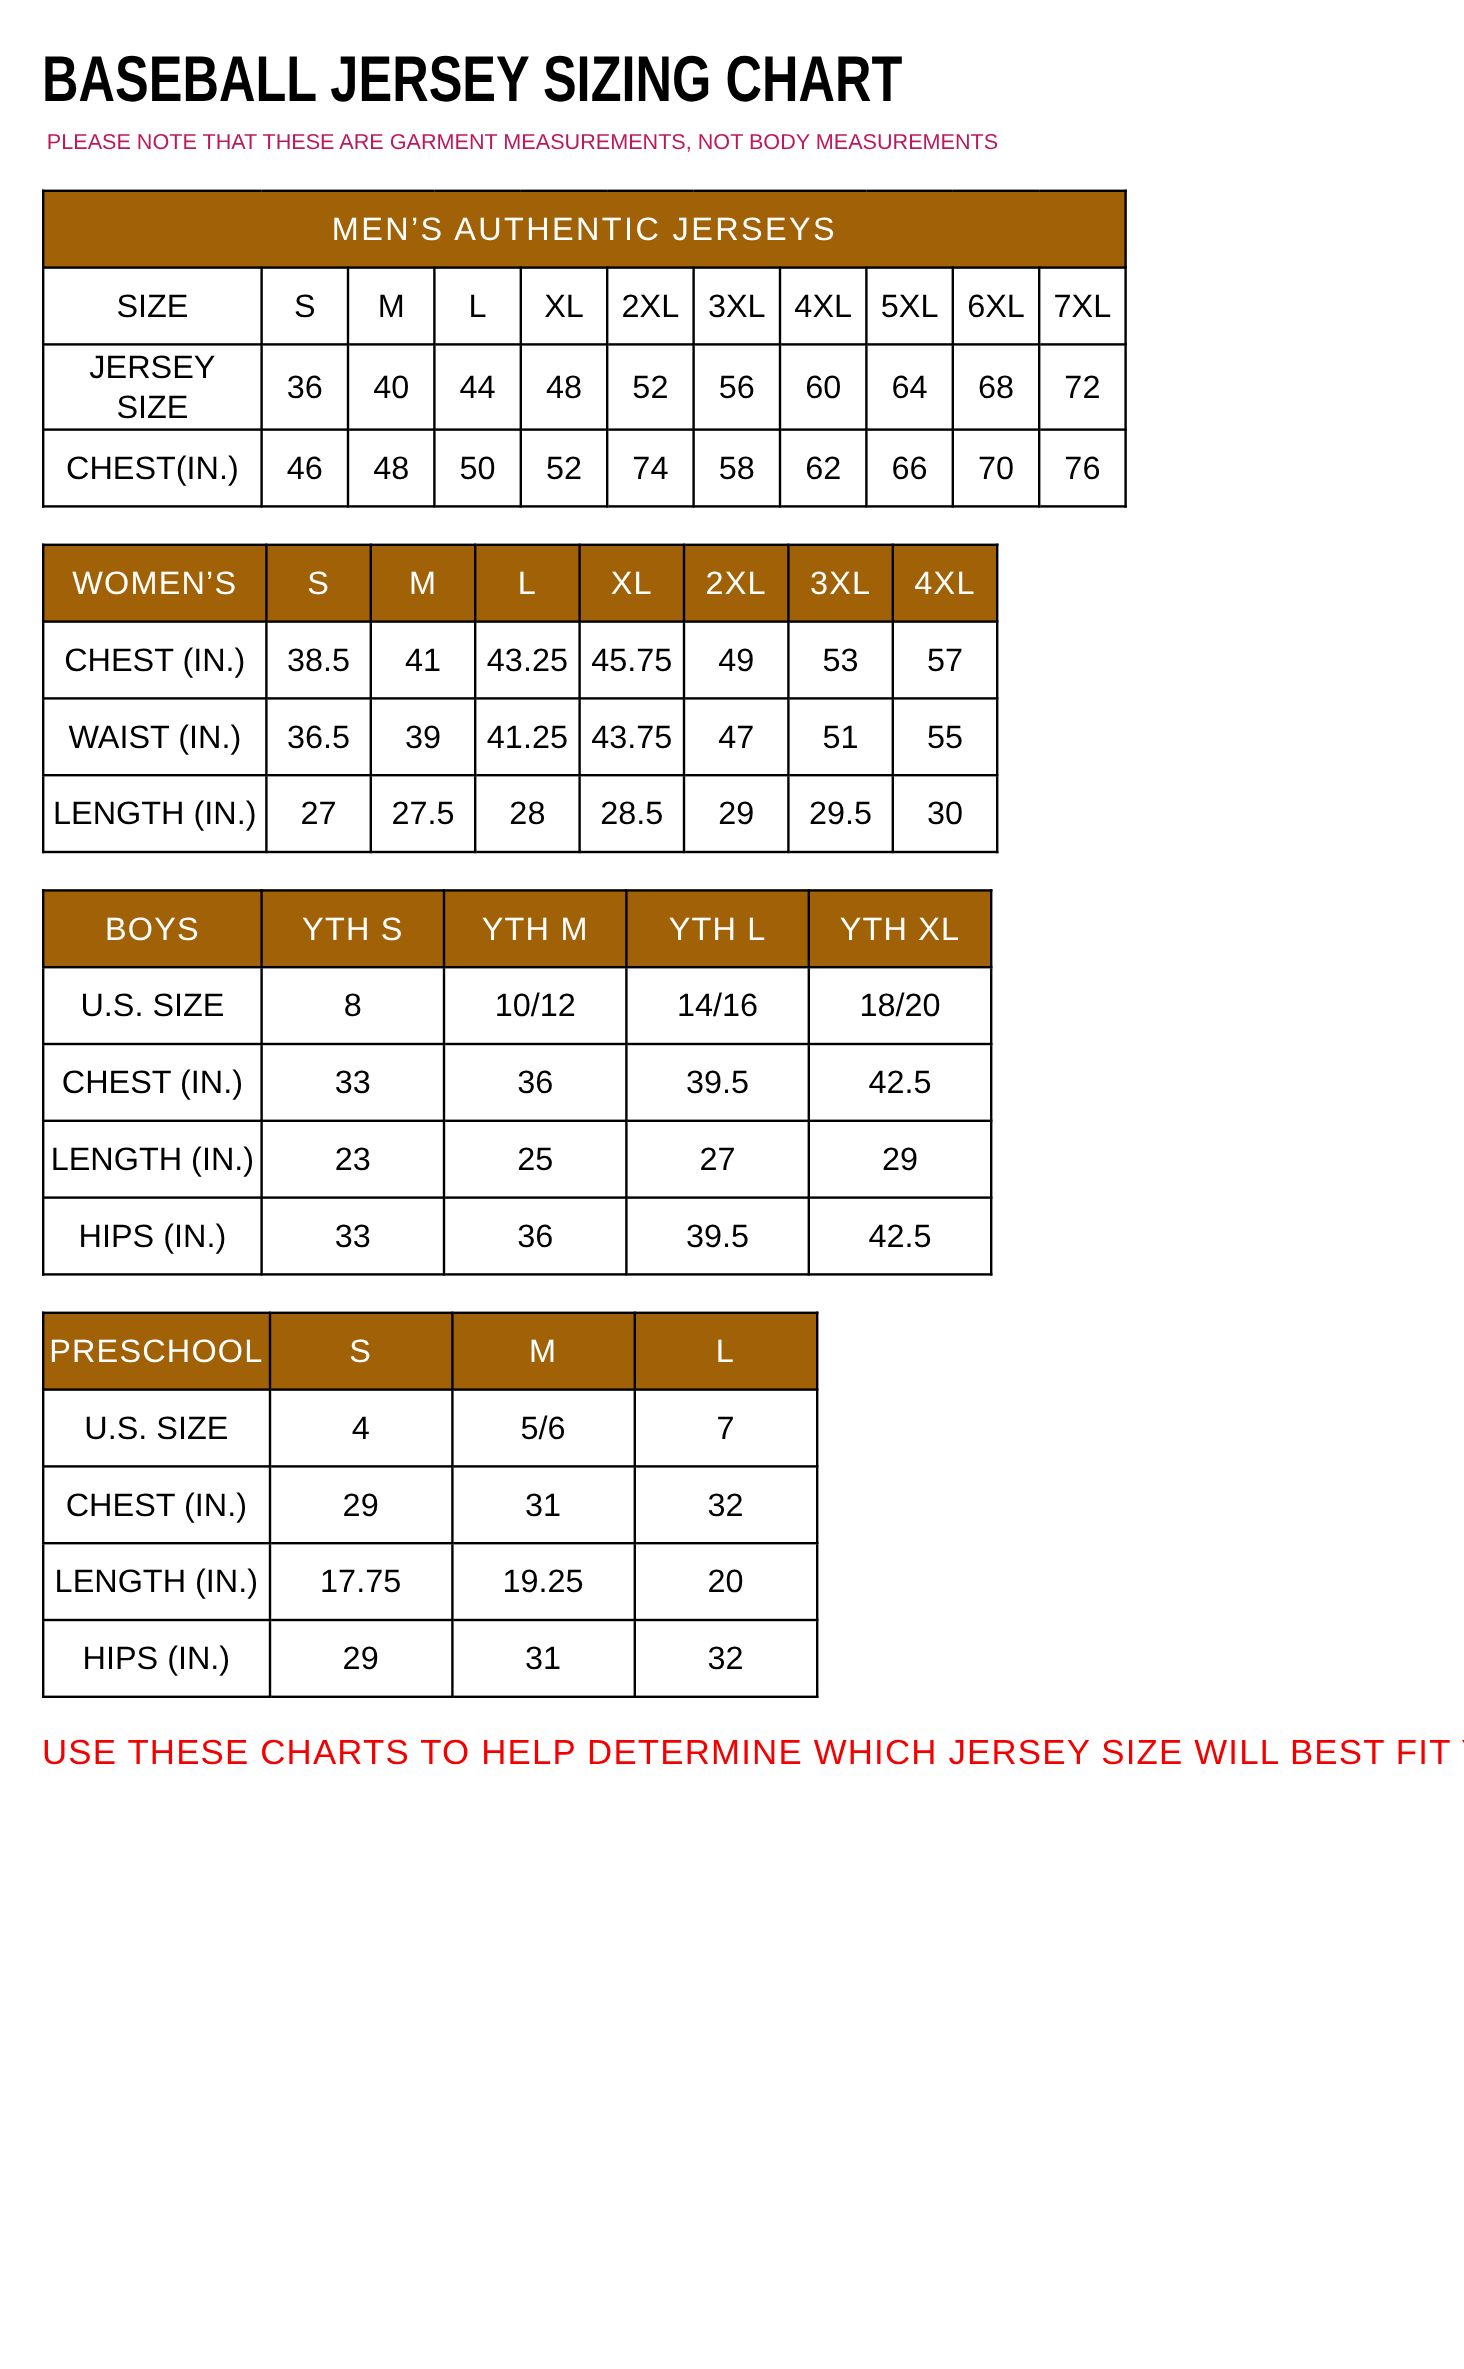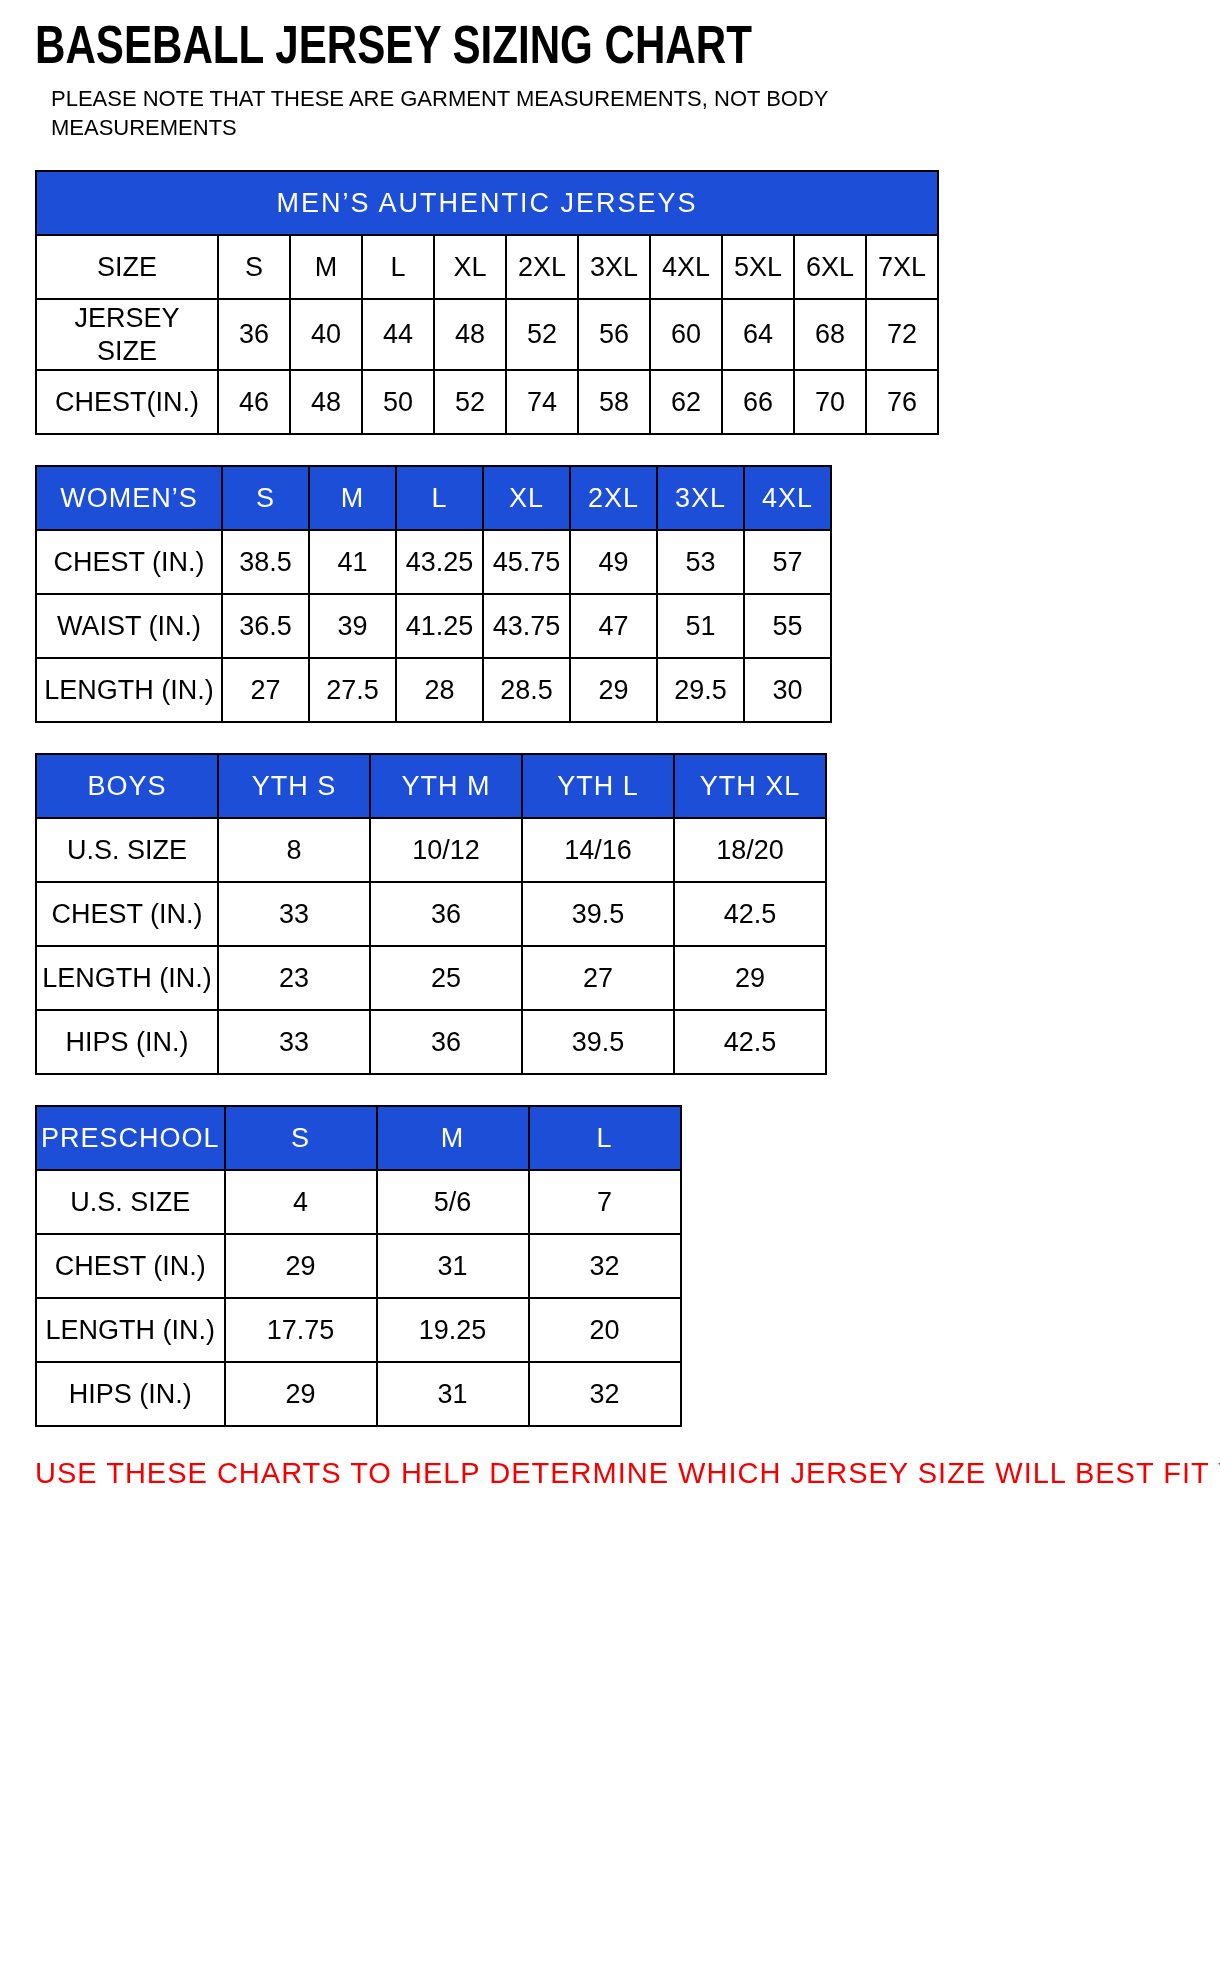--- a/index.html
+++ b/index.html
@@ -3,55 +3,55 @@
 <meta charset="utf-8">
 <style>
   html, body { margin: 0; padding: 0; background: #ffffff; }
   body {
     width: 1220px;
     min-height: 1974px;
     box-sizing: border-box;
     font-family: "Liberation Sans", sans-serif;
     color: #000000;
   }
-  .page { padding: 13px 30px 40px 35px; }
+  .page { padding: 35px 30px 40px 35px; }
 
   h1.title {
     margin: 0 0 10px 0;
     font-size: 54px;
     font-weight: 900;
     white-space: nowrap;
     letter-spacing: 0;
     transform: scaleX(0.78);
     transform-origin: left center;
     font-family: "Liberation Sans", sans-serif;
   }
   .note {
-    color: #000000;
-    font-size: 22px;
+    color: #be185d;
+    font-size: 18px;
     line-height: 1.3;
     max-width: 880px;
-    margin: 0 0 28px 16px;
+    margin: 0 0 28px 4px;
   }
 
   table.tbl {
     border-collapse: collapse;
     table-layout: fixed;
     margin: 0 0 30px 0;
   }
   .tbl td {
     border: 2px solid #000000;
     text-align: center;
     vertical-align: middle;
     font-size: 27px;
     height: 58px;
     padding: 2px 4px;
     line-height: 1.2;
   }
-  .gray { background: #1d4ed8; color: #ffffff; }
+  .gray { background: #a16207; color: #ffffff; }
   .mens-title { font-size: 30px; letter-spacing: 2px; }
   .hdr { letter-spacing: 1px; margin-left: 12px; }
   .lbl { font-size: 26px; }
 
   .foot {
     color: #f40000;
     font-size: 29px;
     letter-spacing: 1px;
     margin-top: 8px;
     white-space: nowrap;

